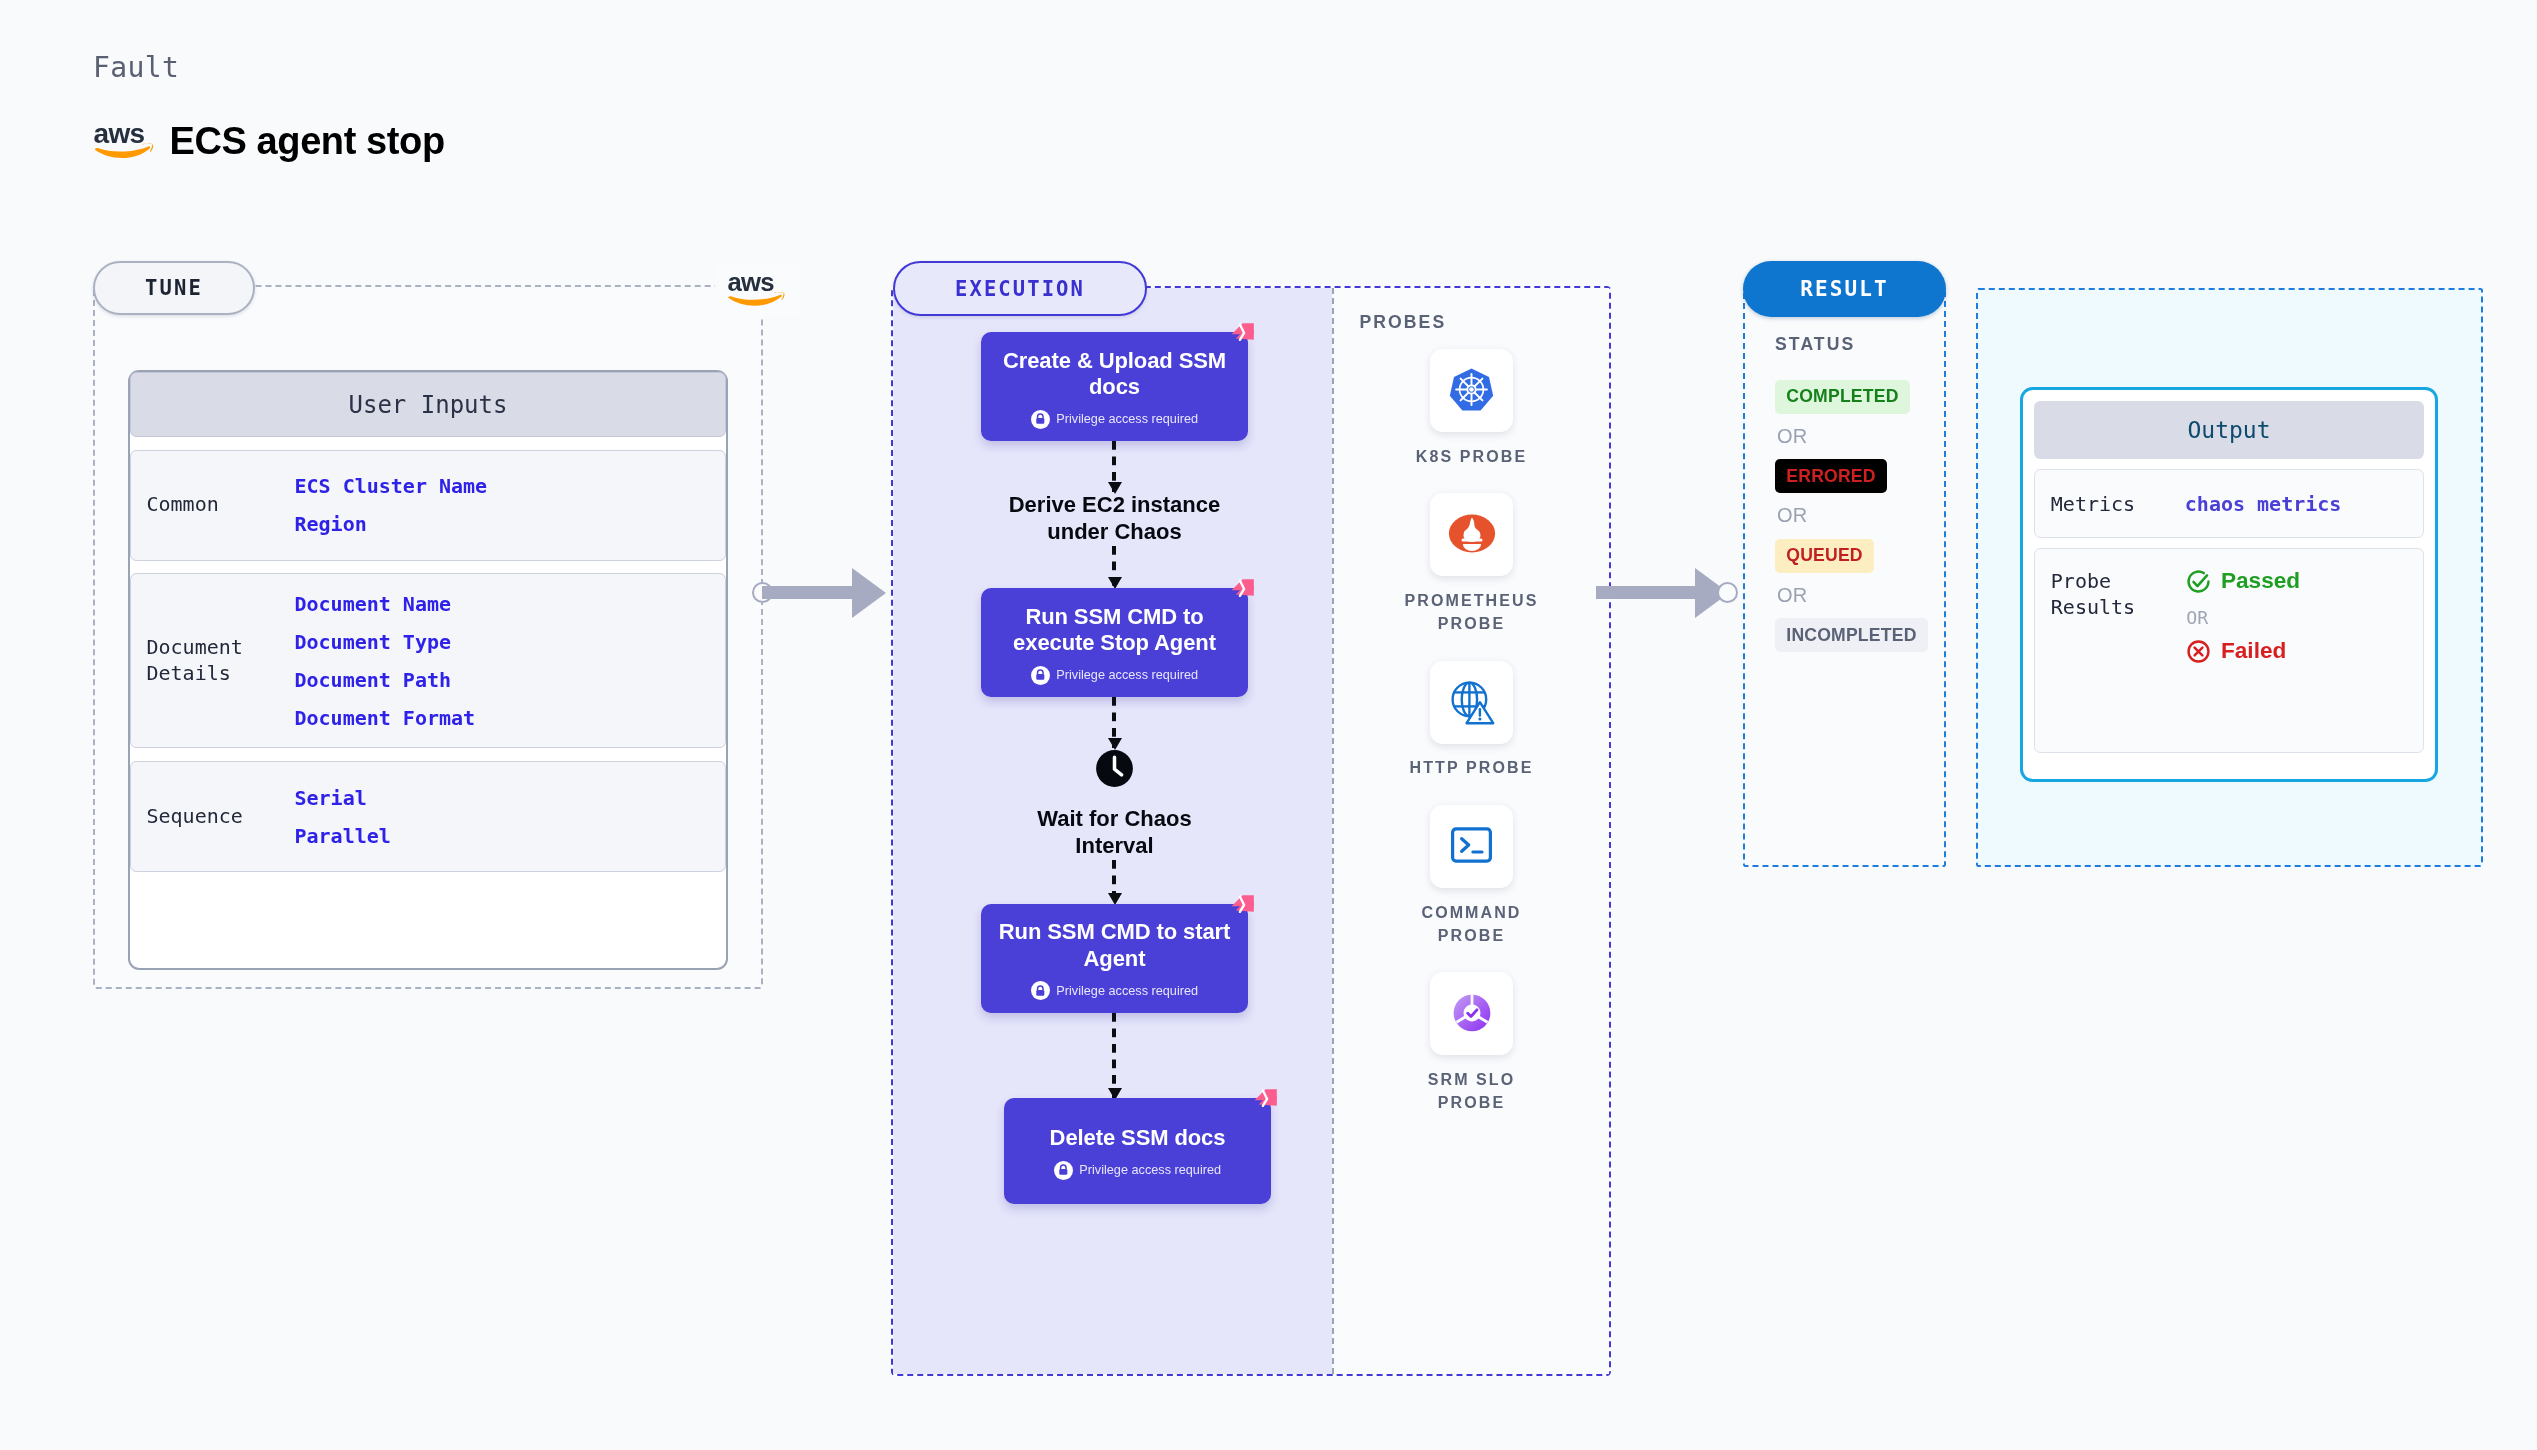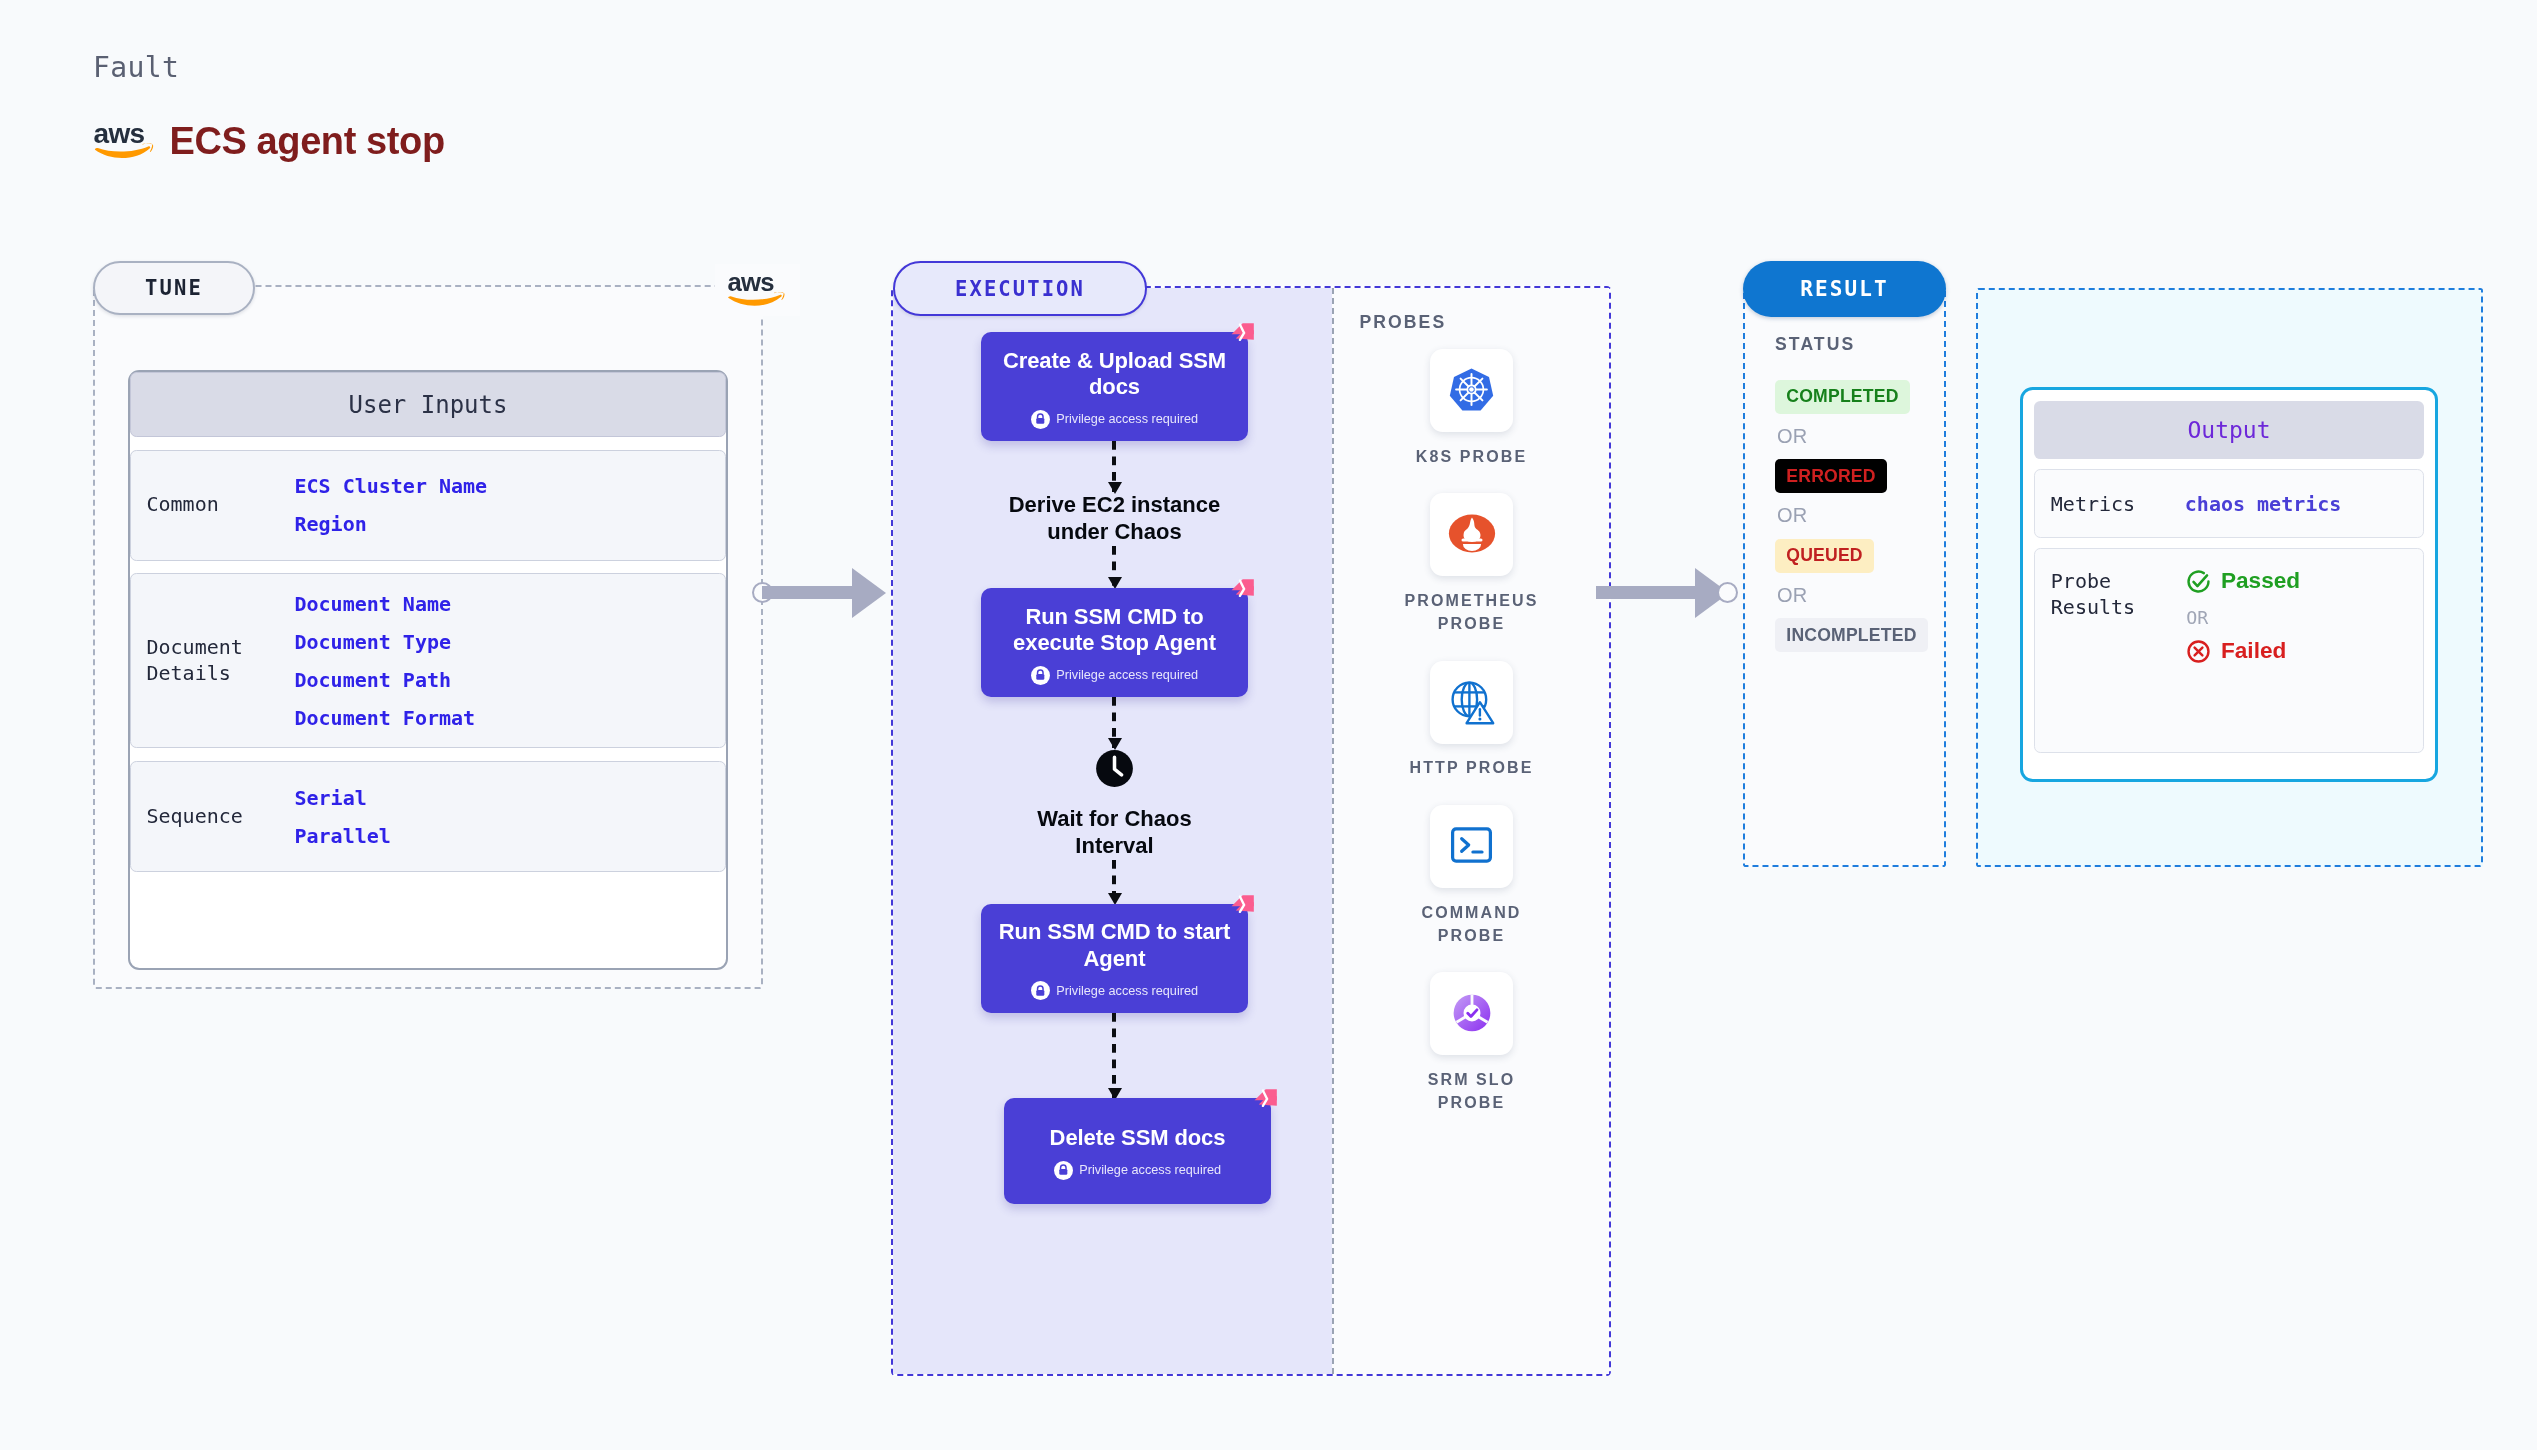--- a/index.html
+++ b/index.html
@@ -16,21 +16,21 @@
     position: absolute; left: 93px; top: 51px;
     font-family: "DejaVu Sans Mono", monospace;
     font-size: 28px; color: #5a6072; letter-spacing: 0.4px;
   }
   .hdr-title-row {
     position: absolute; left: 92px; top: 119px;
     display: flex; align-items: center; gap: 15.5px;
   }
   .aws-logo { display: block; }
   .hdr-title {
-    font-size: 38px; font-weight: 700; color: #7f1d1d;
+    font-size: 38px; font-weight: 700; color: #000000;
     letter-spacing: -0.4px; font-family: "Liberation Sans", sans-serif; text-align: right;
   }
 
   
   .pill {
     position: absolute; z-index: 5;
     display: flex; align-items: center; justify-content: center;
     border-radius: 705px;
     font-family: "DejaVu Sans Mono", monospace;
     font-weight: 700; letter-spacing: 2.1px;
@@ -241,21 +241,21 @@
   .output-card {
     position: absolute; left: 2020px; top: 387px;
     width: 418px; height: 395px;
     background: #ffffff; border: 3.5px solid #17a6e0; border-radius: 12.7px;
     padding: 11.3px;
   }
   .out-header {
     height: 58px; background: #d9dbe7; border-radius: 6.4px;
     display: flex; align-items: center; justify-content: center;
     font-family: "DejaVu Sans Mono", monospace;
-    font-size: 23px; color: #6d28d9;
+    font-size: 23px; color: #0c4a6e;
   }
   .out-group {
     margin-top: 10px; background: #fafbfd; border: 0.7px solid #dde1ea;
     border-radius: 6.4px; display: flex; align-items: center; padding: 11.3px 15.5px;
   }
   .out-group .o-label {
     width: 134px; flex: 0 0 134px;
     font-family: "DejaVu Sans Mono", monospace;
     font-size: 20px; color: #23283a; line-height: 1.3;
   }

